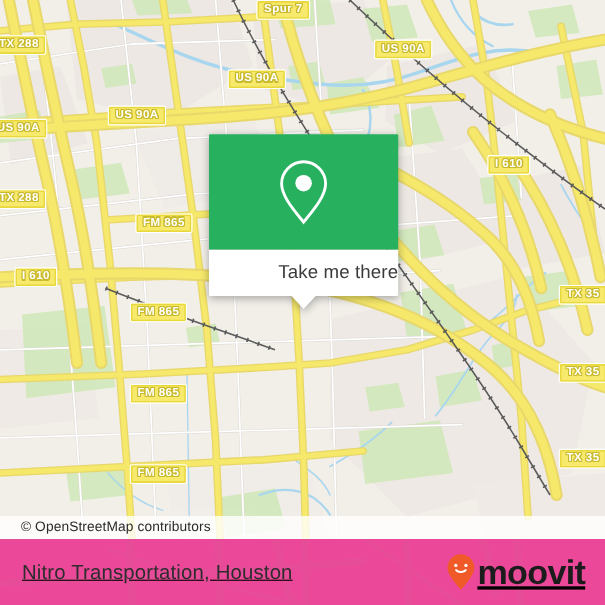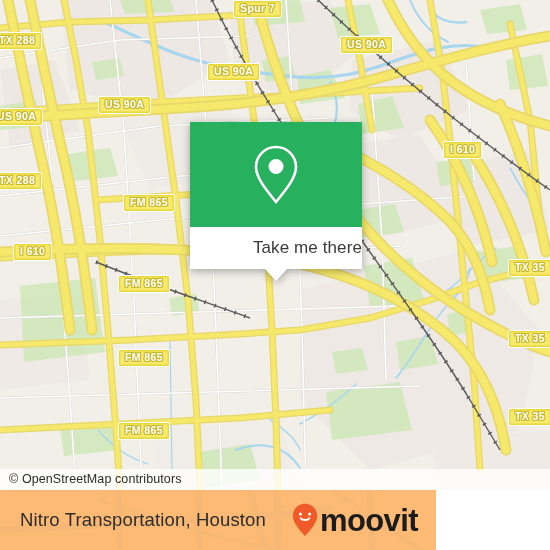--- a/index.html
+++ b/index.html
@@ -12,21 +12,21 @@
 
   
   #map{position:absolute;left:0;top:0;width:550px;height:490px;overflow:hidden;background:#f2efe9;}
   #map svg{position:absolute;left:0;top:0;display:block;}
 
   
   #attrib{
     position:absolute;left:0;bottom:0;width:100%;
     background:rgba(255,255,255,0.80);
     font-size:12.5px;color:#2b2b2b;
-    padding:3px 0 4px 9px;box-sizing:border-box;
+    padding:3px 0 4px 19px;box-sizing:border-box;
     letter-spacing:.1px;
   }
 
   
   .shield{
     position:absolute;
     background:#f7e96b;
     border:1.6px solid #ffffff;
     border-radius:2px;
     color:#fff;
@@ -65,22 +65,22 @@
   #card-tail{
     position:absolute;left:50%;margin-left:-11px;top:100%;
     width:0;height:0;
     border-left:11px solid transparent;
     border-right:11px solid transparent;
     border-top:12px solid #fff;
   }
 
   
   #bottom{
-    position:absolute;left:0;top:490px;width:436px;height:60px;
-    background:#fdba74;overflow:hidden;
+    position:absolute;left:0;top:490px;width:550px;height:60px;
+    background:#ec4899;overflow:hidden;text-decoration:underline;
   }
   #bottom-watermark{position:absolute;left:0;top:-490px;opacity:.055;}
   #bottom-inner{
     position:relative;width:100%;height:100%;
     display:flex;align-items:center;justify-content:space-between;
     padding:0 18px 0 20px;box-sizing:border-box;
   }
   #place-title{font-size:18.5px;color:#2d2d2d;letter-spacing:.15px;}
   #brand{display:flex;align-items:center;gap:1px;}
   #brand-word{

